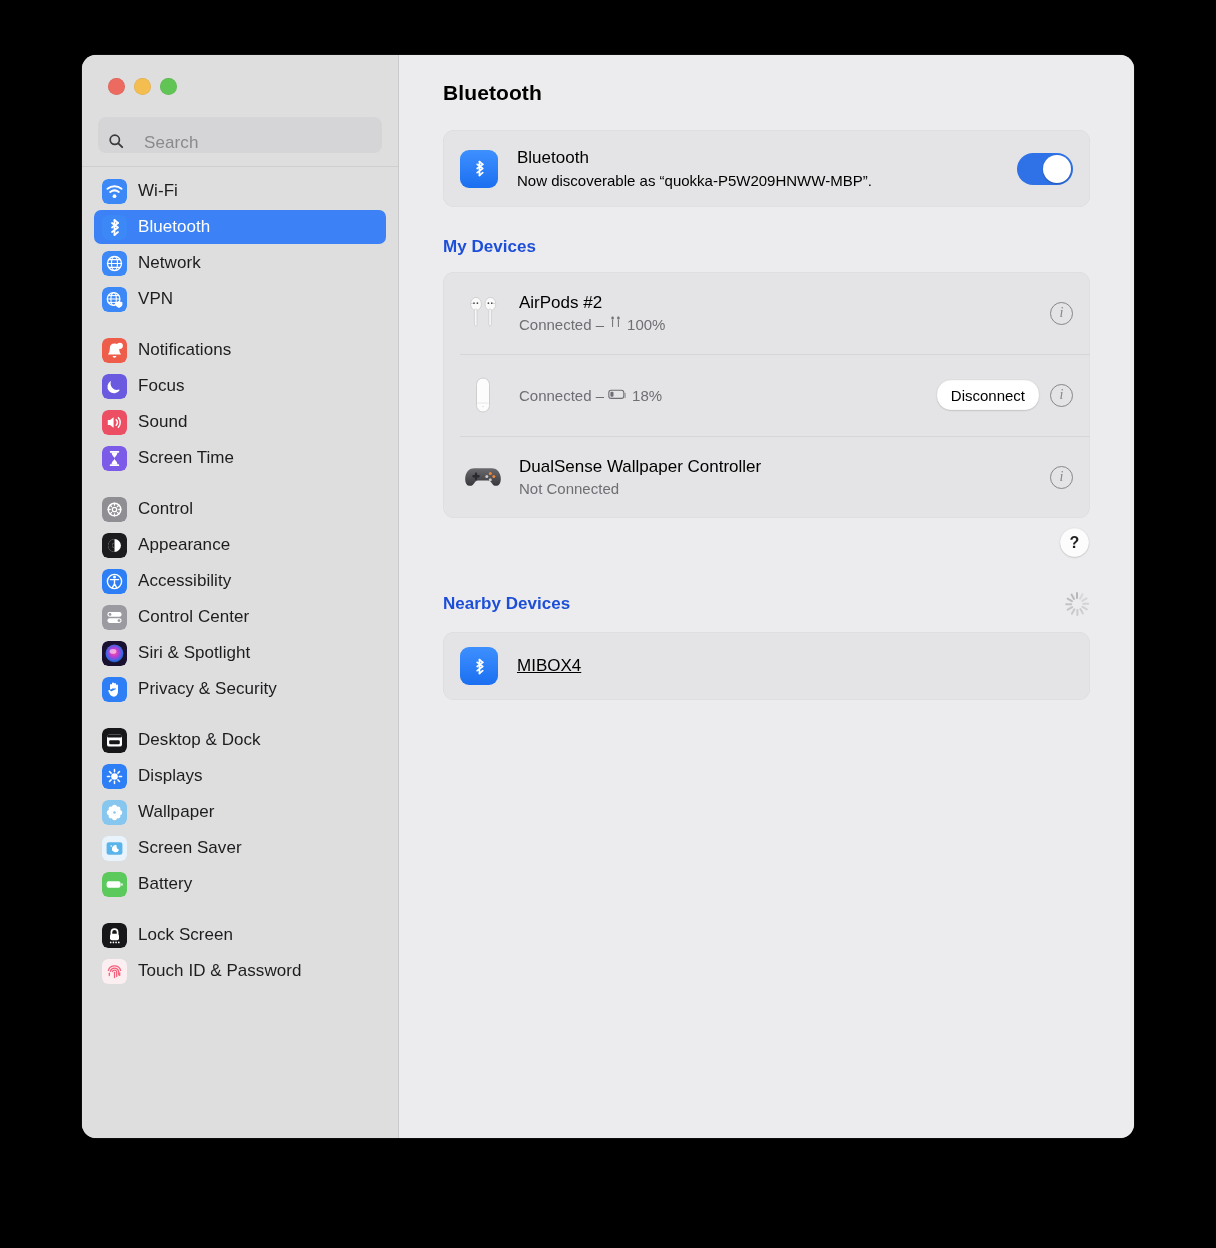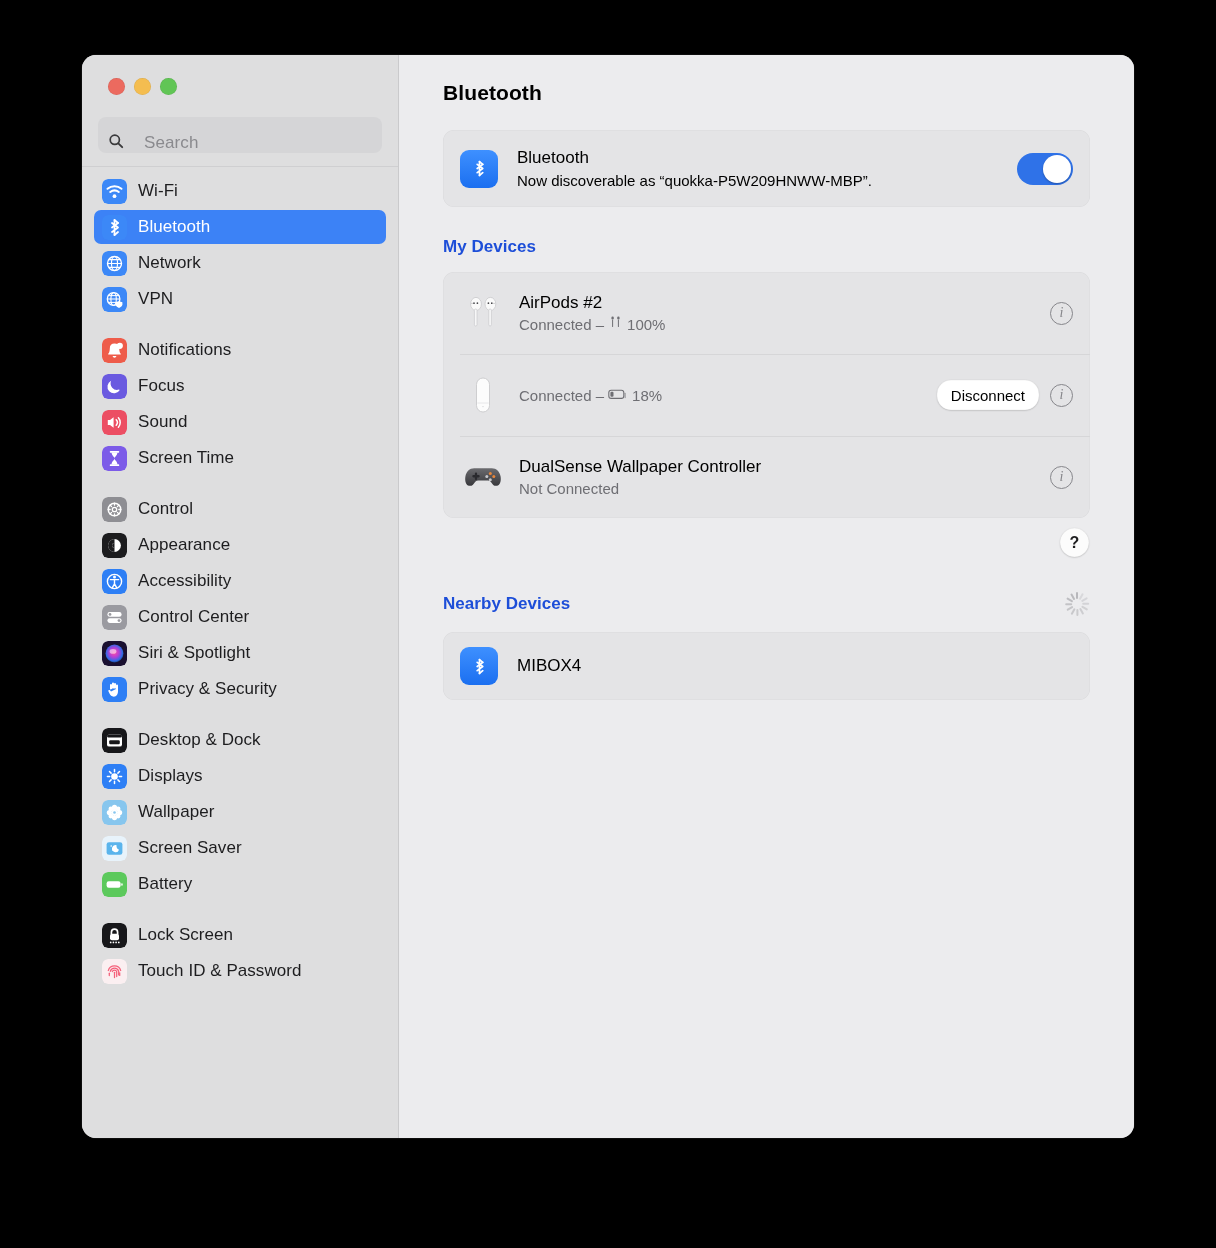--- a/index.html
+++ b/index.html
@@ -261,21 +261,21 @@
     padding: 0 17px;
   }
   .near-row .bt-badge-sm {
     width: 38px; height: 38px;
     border-radius: 9px;
     background: linear-gradient(180deg,#3E90FF 0%,#1B6FF0 100%);
     display: flex; align-items: center; justify-content: center;
     flex: 0 0 38px;
     margin-right: 19px;
   }
-  .near-name { font-size: 17px; color: #000; }
+  .near-name { font-size: 17px; color: #000; text-decoration: underline; }
 </style>
 </head>
 <body>
 
 <div id="window">
 
   <div id="sidebar">
 
     <div id="traffic">
       <div class="light red"></div>

